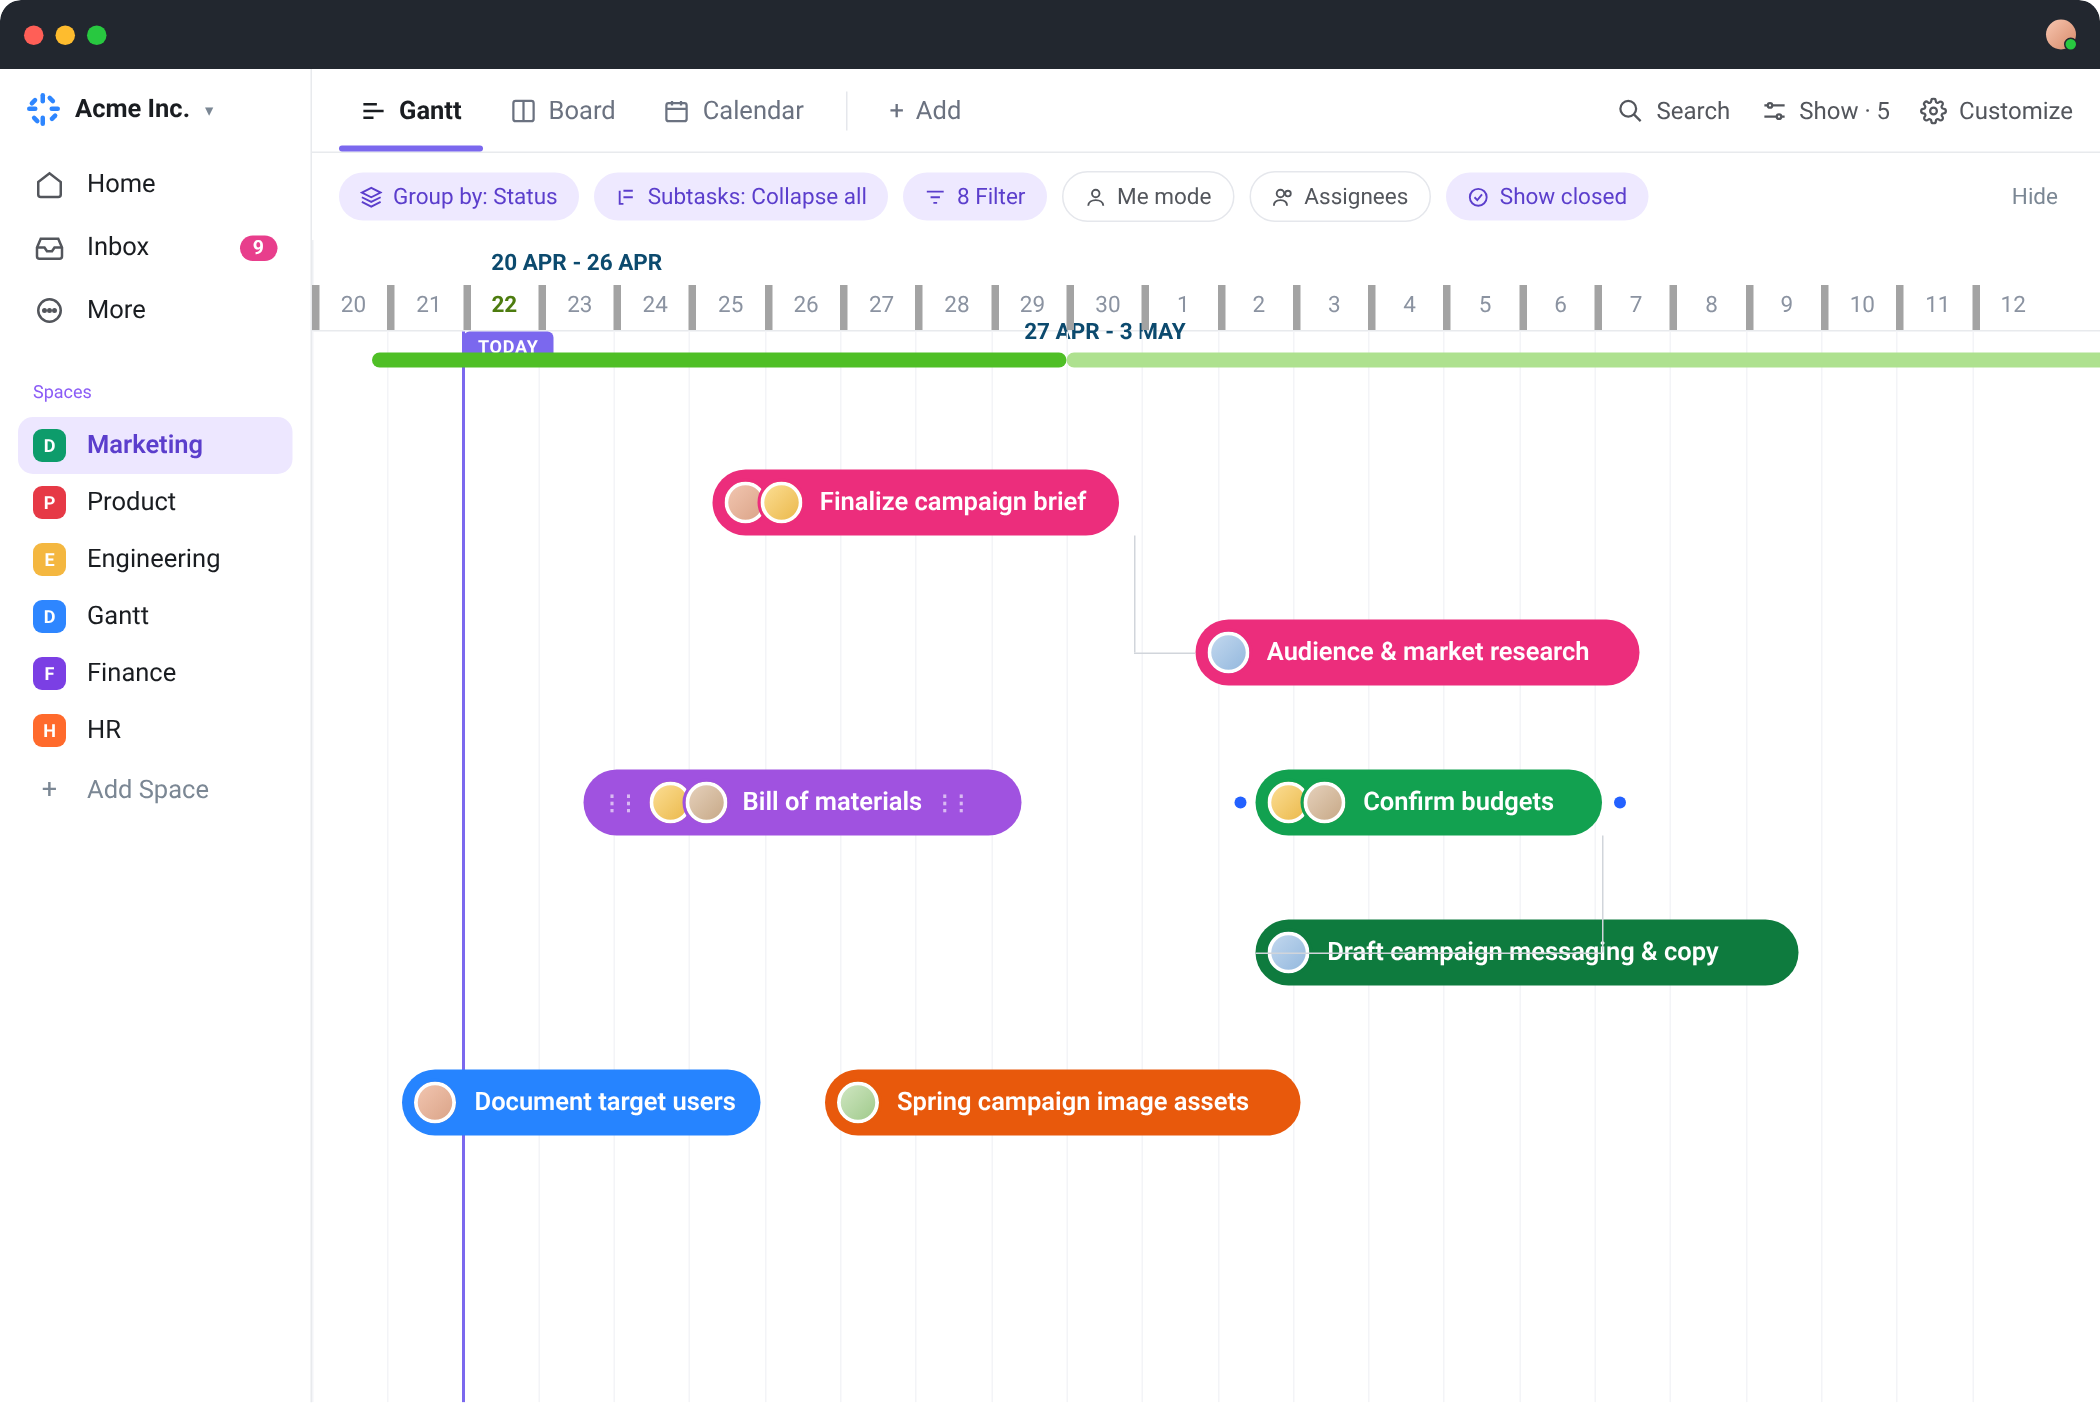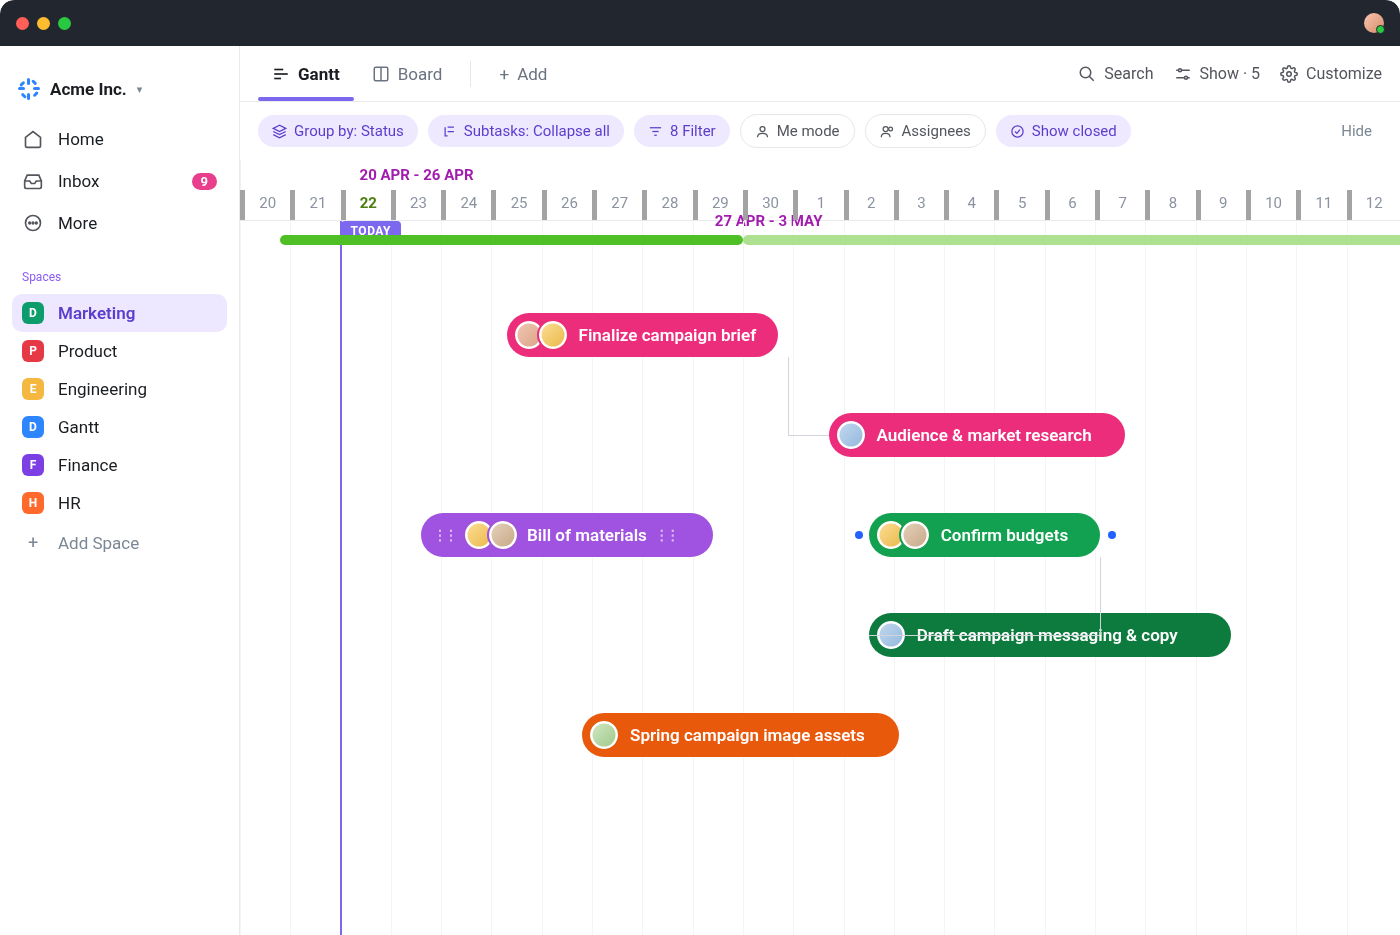--- a/index.html
+++ b/index.html
@@ -10,21 +10,21 @@
     .traffic-lights { display: flex; gap: 8px; }
     .traffic-light { width: 13px; height: 13px; border-radius: 50%; }
     .tl-red { background: #ff5f57; }
     .tl-yellow { background: #febc2e; }
     .tl-green { background: #28c840; }
     .avatar-top { width: 20px; height: 20px; border-radius: 50%; background: linear-gradient(135deg,#f8c6b0,#d68a6a); position: relative; }
     .avatar-top::after { content:''; position:absolute; width:7px; height:7px; background:#28c840; border-radius:50%; bottom:-1px; right:-1px; border:1px solid #22272f; }
     
     
     .app { display: flex; height: calc(935px - 46px); }
-    .sidebar { width: 240px; border-right: 1px solid #e8eaed; padding: 24px 12px; flex-shrink:0; }
+    .sidebar { width: 208px; border-right: 1px solid #e8eaed; padding: 8px 12px; flex-shrink:0; }
     .main { flex: 1; display: flex; flex-direction: column; overflow: hidden; }
     
     
     .workspace-switch { display:flex; align-items:center; gap:10px; padding: 8px 6px 18px; cursor:pointer; }
     .ws-logo { width: 22px; height: 22px; position: relative; display:flex; align-items:center; justify-content:center; }
     .ws-name { font-weight: 700; font-size: 17px; color:#1a1d21; }
     .ws-caret { color:#7b8794; font-size:11px; }
     
     .nav-item { display:flex; align-items:center; gap:14px; padding: 10px 10px; border-radius: 10px; cursor:pointer; font-size: 17px; color:#1a1d21; }
     .nav-icon { width:22px; height:22px; display:flex; align-items:center; justify-content:center; color:#53565c; }
@@ -52,21 +52,21 @@
     .pill { display:flex; align-items:center; gap:7px; padding: 7px 14px; border-radius: 18px; font-size:15px; cursor:pointer; white-space:nowrap; }
     .pill.p-purple { background:#eee9ff; color:#5b3ecc; }
     .pill.p-white { background:#fff; border:1.5px solid #e5e7ec; color:#53565c; }
     .hide-btn { margin-left:auto; color:#7b8794; font-size:15px; cursor:pointer; padding-right:10px; }
     
     
     .timeline { flex:1; overflow:hidden; position:relative; }
     .date-header { display:flex; border-bottom:1px solid #e8eaed; }
     .day-col { width: 50.3px; flex-shrink:0; }
     .range-row { display:flex; height:30px; }
-    .range-cell { text-align:center; font-weight:700; font-size:15px; color:#a21caf; padding-top:6px; border-left:1px solid #eef0f3; }
+    .range-cell { text-align:center; font-weight:700; font-size:15px; color:#0c4a6e; padding-top:6px; border-left:1px solid #eef0f3; }
     .day-row { display:flex; height: 30px; }
     .day-num { text-align:center; font-size:15px; color:#8b93a1; border-left:5px solid #a3a3a3; padding-top:4px; }
     .day-num.today { color:#4d7c0f; font-weight:700; }
     
     .grid-body { position:relative; height: 740px; }
     .v-lines { position:absolute; inset:0; display:flex; pointer-events:none; }
     .v-line { border-left:1px solid #f3f4f7; }
     
     .today-marker { position:absolute; top:0; left:0; padding:3px 10px; background:#7b68ee; color:#fff; font-size:12px; font-weight:700; border-radius:4px; letter-spacing:0.5px; }
     .today-line { position:absolute; top:0; bottom:0; width:2px; background:#7b68ee; }
@@ -201,20 +201,31 @@
         <span>Gantt</span>
       </div>
       <div class="view-tab">
         <span class="v-icon">
             <svg width="18" height="18" viewBox="0 0 24 24" fill="none" stroke="currentColor" stroke-width="2">
               <rect x="3" y="3" width="18" height="18" rx="2"></rect>
               <line x1="12" y1="3" x2="12" y2="21"></line>
             </svg>
           </span>
         <span>Board</span>
+      </div>
+      <div class="view-tab">
+        <span class="v-icon">
+            <svg width="18" height="18" viewBox="0 0 24 24" fill="none" stroke="currentColor" stroke-width="2">
+              <rect x="3" y="5" width="18" height="16" rx="2"></rect>
+              <line x1="3" y1="10" x2="21" y2="10"></line>
+              <line x1="8" y1="3" x2="8" y2="7"></line>
+              <line x1="16" y1="3" x2="16" y2="7"></line>
+            </svg>
+          </span>
+        <span>Calendar</span>
       </div>
       <div style="width:1px;height:26px;background:#e5e7ec;margin:0 10px"></div>
       <div class="view-tab">
         <span class="v-icon">+</span>
         <span>Add</span>
       </div>
       <div class="toolbar-right">
         <div class="tool-btn">
           <span>
               <svg width="18" height="18" viewBox="0 0 24 24" fill="none" stroke="currentColor" stroke-width="2">
@@ -399,20 +410,26 @@
             <span>Confirm budgets</span>
           </div>
           <div class="dep-dot" style="left: 614.75px; top: 310px;"></div>
           <div class="dep-dot" style="left: 868.13px; top: 310px;"></div>
           <div class="task-bar" style="background: rgb(14, 123, 62); left: 628.75px; min-width: 362.16px; top: 392px;">
             <div class="avatars">
               <div class="av av-3" style="border-color: rgb(14, 123, 62); box-shadow: rgb(255, 255, 255) 0px 0px 0px 2.5px inset;"></div>
             </div>
             <span>Draft campaign messaging &amp; copy</span>
           </div>
+          <div class="task-bar" style="background: rgb(38, 132, 255); left: 60.36px; min-width: 236.41px; top: 492px;">
+            <div class="avatars">
+              <div class="av av-1" style="border-color: rgb(38, 132, 255); box-shadow: rgb(255, 255, 255) 0px 0px 0px 2.5px inset;"></div>
+            </div>
+            <span>Document target users</span>
+          </div>
           <div class="task-bar" style="background: rgb(232, 89, 12); left: 342.04px; min-width: 316.89px; top: 492px;">
             <div class="avatars">
               <div class="av av-5" style="border-color: rgb(232, 89, 12); box-shadow: rgb(255, 255, 255) 0px 0px 0px 2.5px inset;"></div>
             </div>
             <span>Spring campaign image assets</span>
           </div>
           <div class="connector" style="left: 548.21px; top: 136px; width: 1.5px; height: 78px; border-left: 1.5px solid rgb(209, 213, 219);"></div>
           <div class="connector" style="left: 548.21px; top: 214px; height: 1.5px; width: 40.3px; border-top: 1.5px solid rgb(209, 213, 219);"></div>
           <div class="connector" style="left: 860.13px; top: 336px; width: 1.5px; height: 78px; border-left: 1.5px solid rgb(209, 213, 219);"></div>
           <div class="connector" style="left: 628.75px; top: 414px; height: 1.5px; width: 231.38px; border-top: 1.5px solid rgb(209, 213, 219);"></div>

